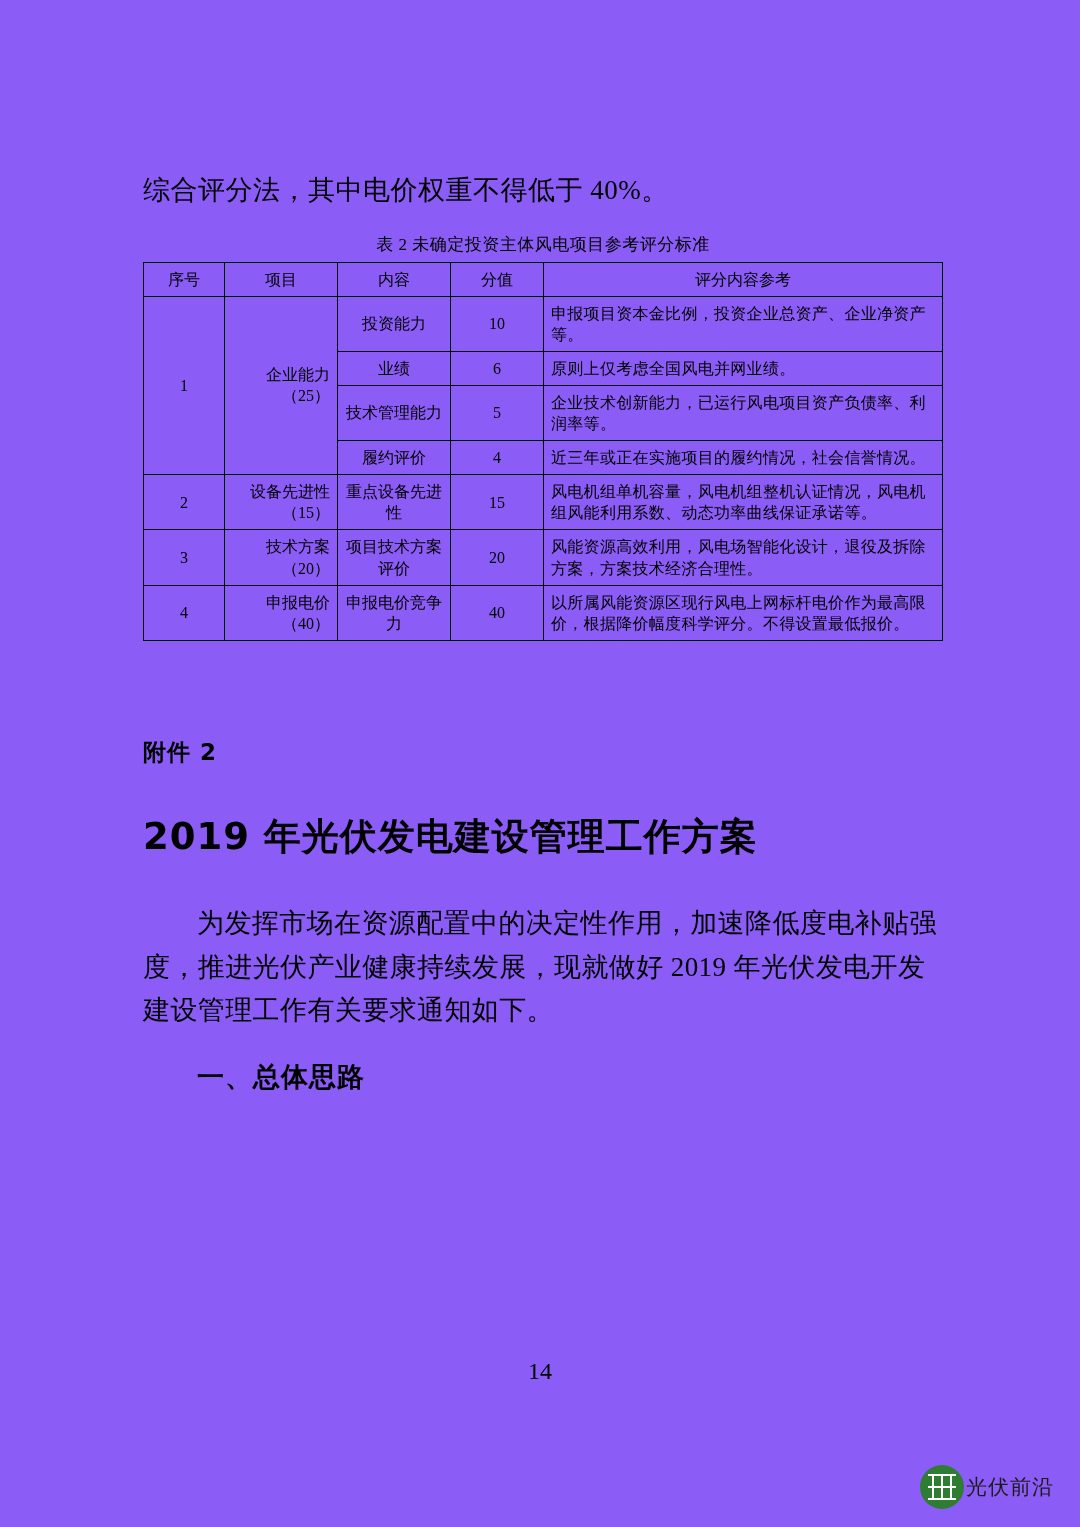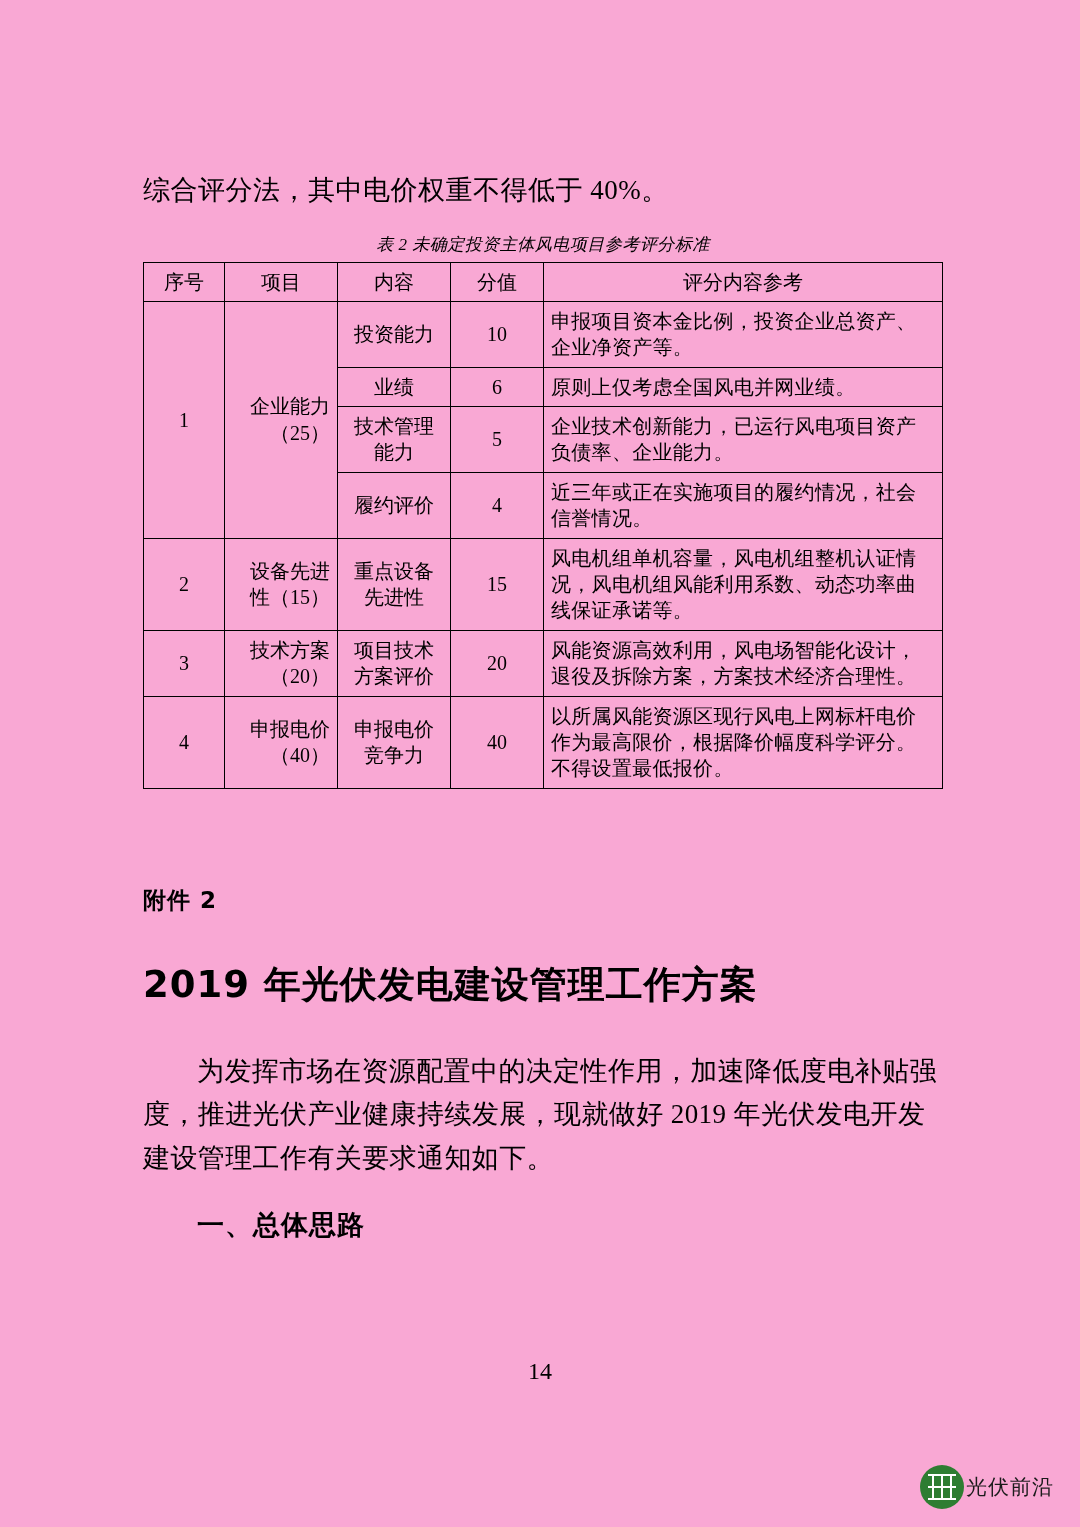--- a/index.html
+++ b/index.html
@@ -4,21 +4,21 @@
 <style>
   html, body {
     margin: 0;
     padding: 0;
     background: #ffffff;
   }
   .page {
     position: relative;
     width: 1080px;
     height: 1527px;
-    background: #f9a8d4;
+    background: #8b5cf6;
     font-family: "Liberation Serif", serif;
     color: #000000;
     overflow: hidden;
   }
   .content {
     position: absolute;
     left: 143px;
     top: 0;
     width: 800px;
   }
@@ -27,30 +27,29 @@
     line-height: 1.5;
     margin-top: 170px;
     letter-spacing: 0.5px;
   }
   .table-caption {
     text-align: center;
     font-size: 17px;
     margin-top: 22px;
     margin-bottom: 6px;
     letter-spacing: 0.5px;
-    font-style: italic;
   }
   table.score-table {
     border-collapse: collapse;
     width: 800px;
     table-layout: fixed;
   }
   table.score-table td, table.score-table th {
     border: 1.5px solid #000;
-    font-size: 20px;
+    font-size: 16px;
     line-height: 1.32;
     padding: 6px 7px;
     vertical-align: middle;
     font-weight: normal;
     font-family: "Liberation Serif", serif;
   }
   .col-no    { width: 66px; text-align: center; }
   .col-item  { width: 98px; text-align: right; }
   .col-cont  { width: 98px; text-align: center; }
   .col-score { width: 78px; text-align: center; }
@@ -163,21 +162,21 @@
           <td class="col-desc desc-cell">申报项目资本金比例，投资企业总资产、企业净资产等。</td>
         </tr>
         <tr>
           <td class="col-cont">业绩</td>
           <td class="col-score">6</td>
           <td class="col-desc desc-cell">原则上仅考虑全国风电并网业绩。</td>
         </tr>
         <tr>
           <td class="col-cont">技术管理能力</td>
           <td class="col-score">5</td>
-          <td class="col-desc desc-cell">企业技术创新能力，已运行风电项目资产负债率、企业能力。</td>
+          <td class="col-desc desc-cell">企业技术创新能力，已运行风电项目资产负债率、利润率等。</td>
         </tr>
         <tr>
           <td class="col-cont">履约评价</td>
           <td class="col-score">4</td>
           <td class="col-desc desc-cell">近三年或正在实施项目的履约情况，社会信誉情况。</td>
         </tr>
 
         <tr>
           <td class="col-no">2</td>
           <td class="col-item">设备先进性（15）</td>

